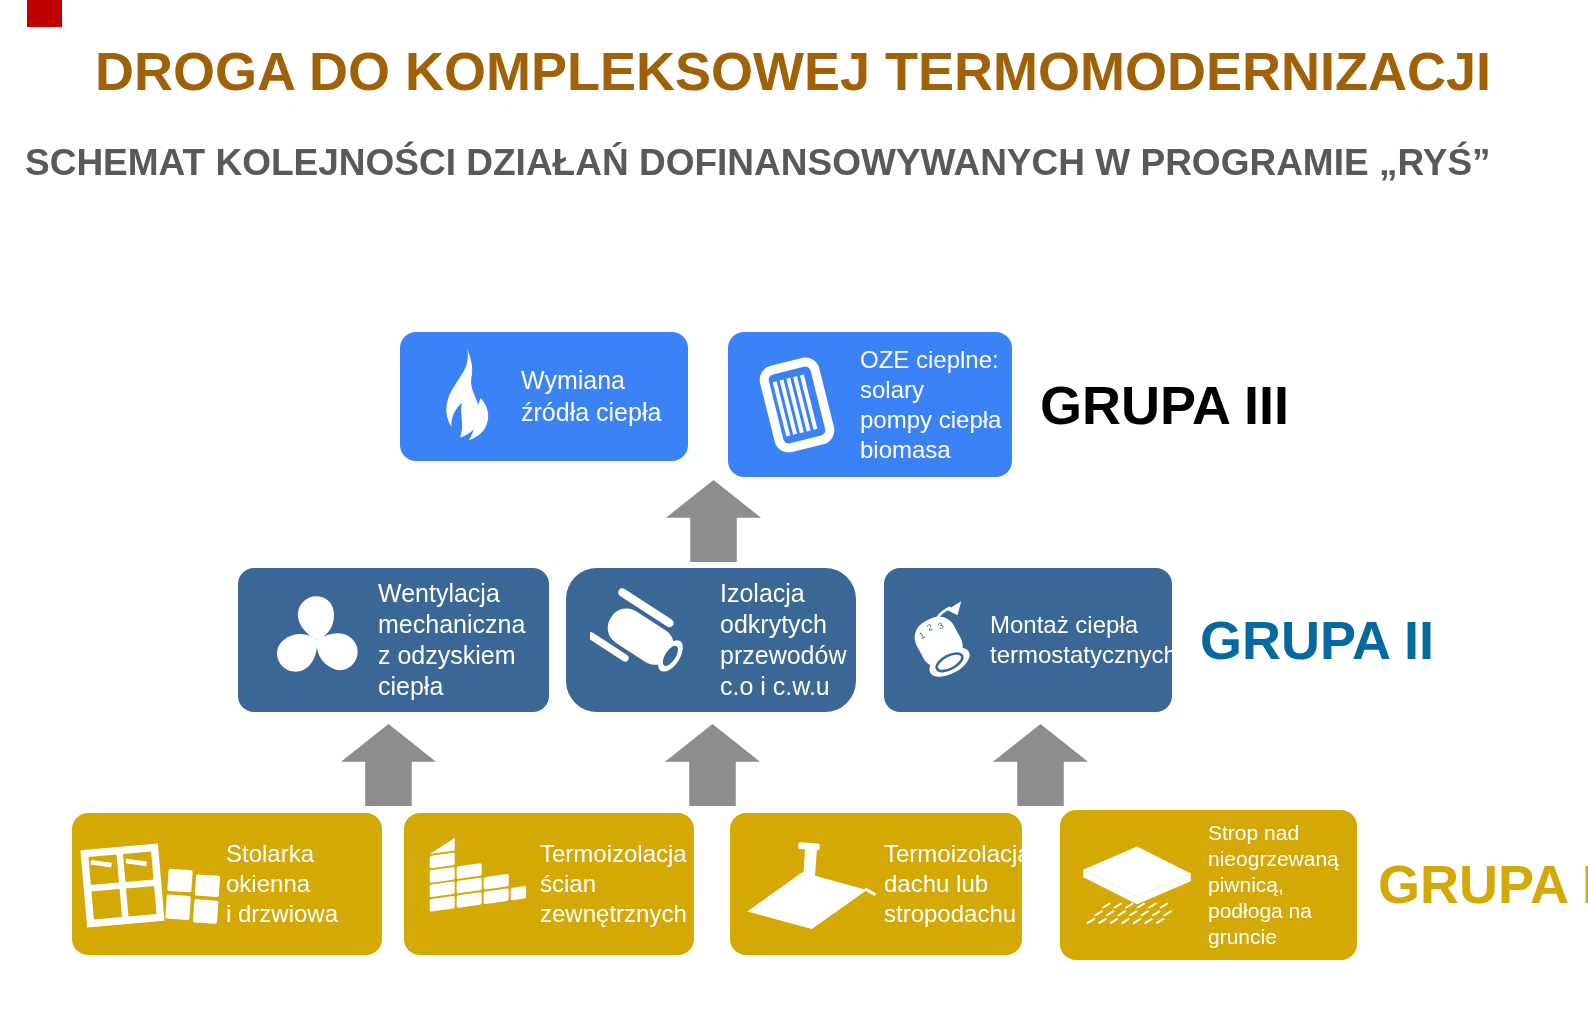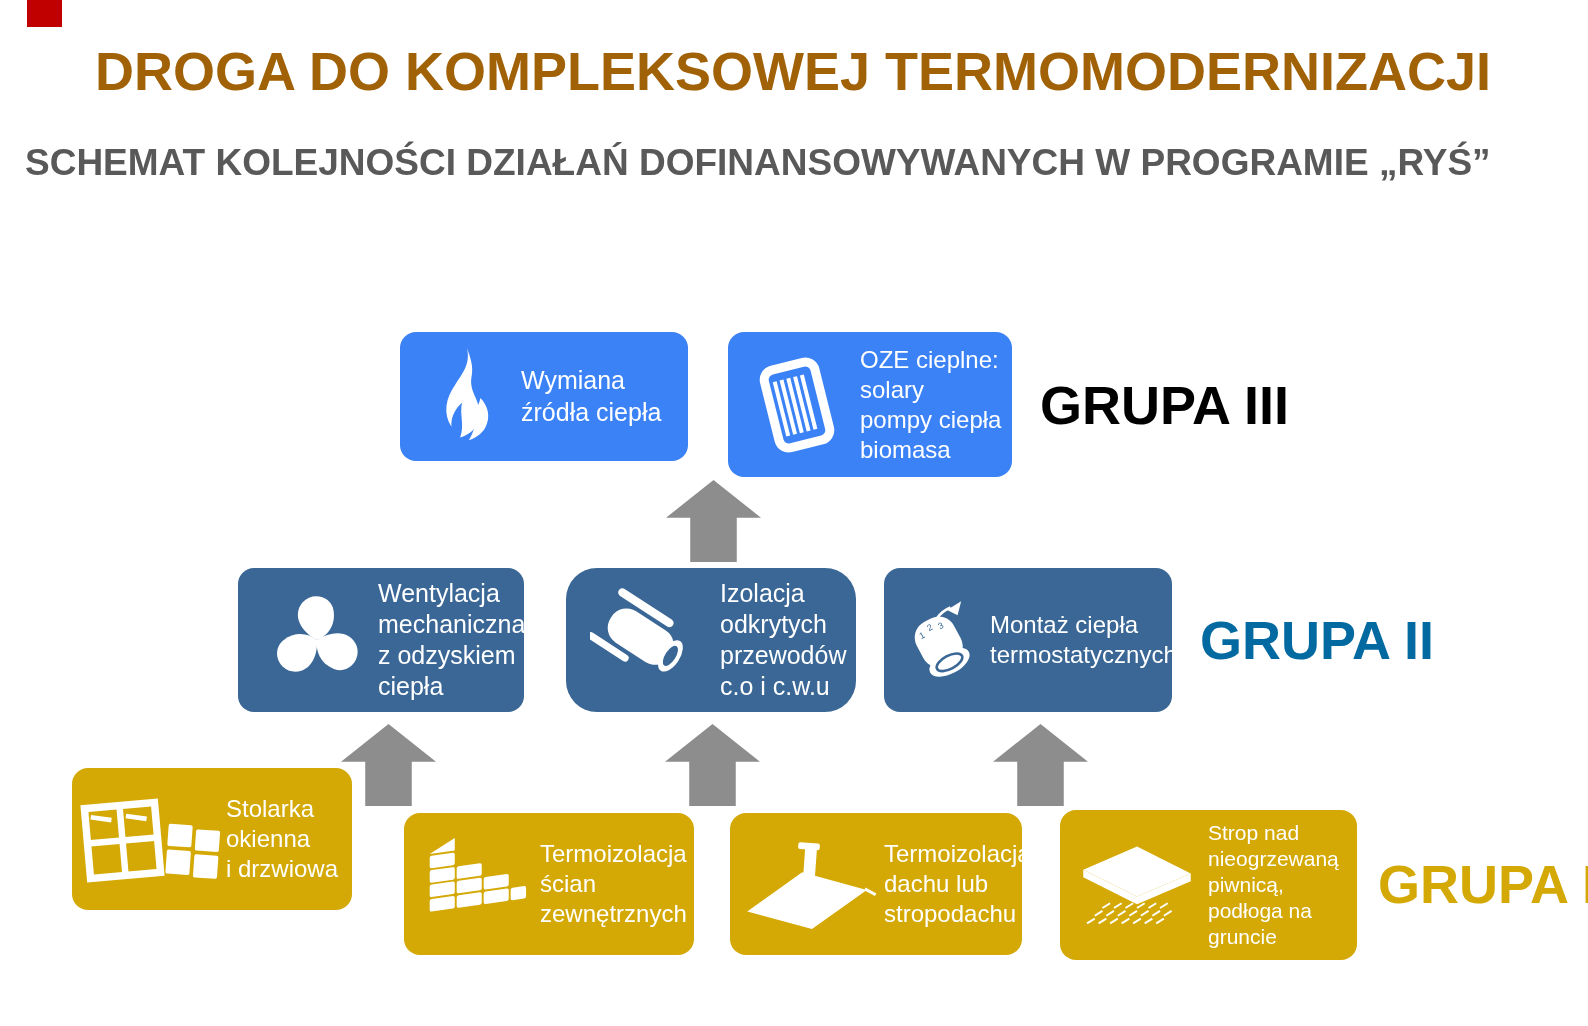--- a/index.html
+++ b/index.html
@@ -12,24 +12,24 @@
   .box{position:absolute;border-radius:16px;display:flex;align-items:center;color:#ffffff;padding-left:6px;box-sizing:border-box;}
   .box .icon{flex:0 0 auto;display:flex;align-items:center;justify-content:center;}
   .box .txt{white-space:pre-line;line-height:1.25;}
 
   .green{background:#3b82f6;}
   .blue{background:#3A6795;}
   .yellow{background:#D4A905;}
 
   .g1{left:400px;top:332px;width:288px;height:129px;}
   .g2{left:728px;top:332px;width:284px;height:145px;}
-  .b1{left:238px;top:568px;width:286px;height:144px;padding-left:18px;}
+  .b1{left:238px;top:568px;width:311px;height:144px;padding-left:18px;}
   .b2{left:566px;top:568px;width:290px;height:144px;border-radius:31px;}
   .b3{left:884px;top:568px;width:288px;height:144px;}
-  .y1{left:72px;top:768px;width:280px;height:142px;}
+  .y1{left:72px;top:813px;width:310px;height:142px;}
   .y2{left:404px;top:813px;width:290px;height:142px;}
   .y3{left:730px;top:813px;width:292px;height:142px;}
   .y4{left:1060px;top:810px;width:297px;height:150px;padding-left:6px;}
 
   .g1 .icon{width:115px;} .g2 .icon{width:126px;}
   .b1 .icon{width:122px;} .b2 .icon{width:148px;} .b3 .icon{width:100px;}
   .y1 .icon{width:148px;} .y2 .icon{width:130px;} .y3 .icon{width:148px;} .y4 .icon{width:142px;}
 
   .g1 .txt,.b1 .txt,.b2 .txt{font-size:25px;}
   .g2 .txt{font-size:24px;}

